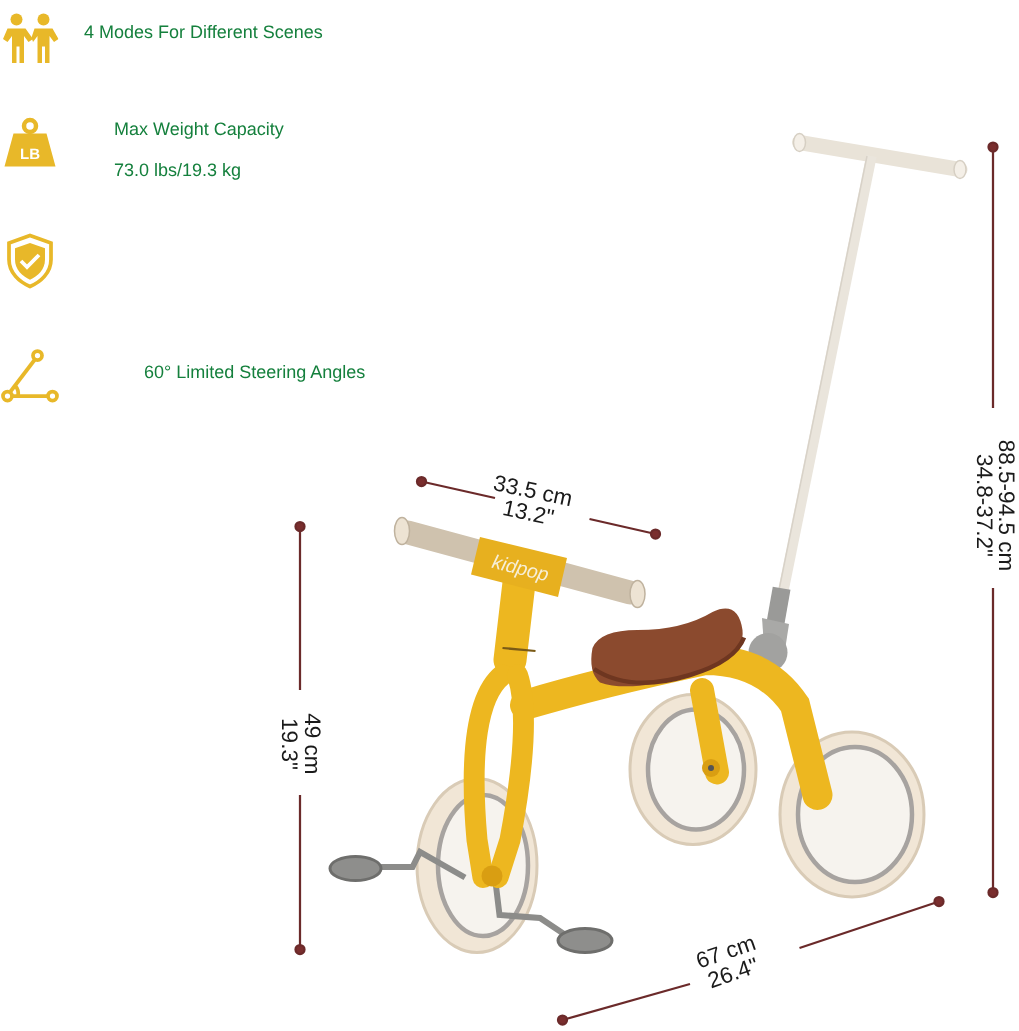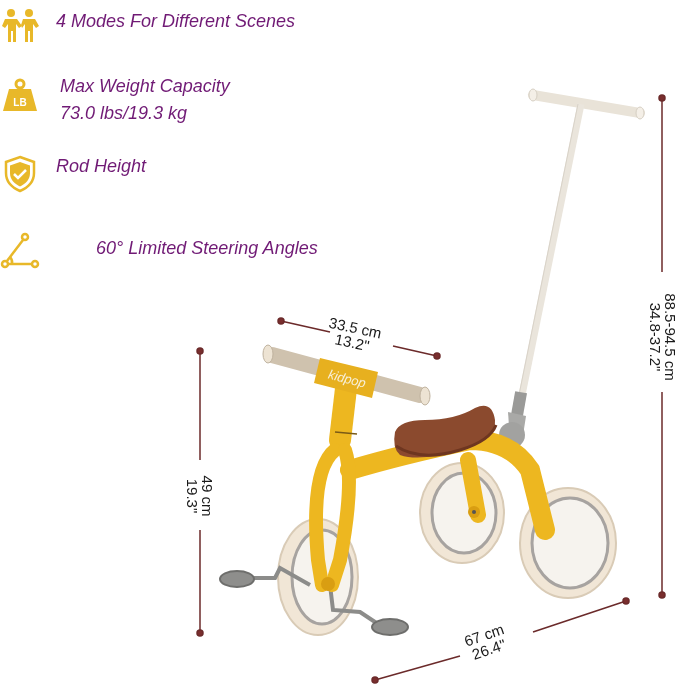--- a/index.html
+++ b/index.html
@@ -1,20 +1,20 @@
 <!DOCTYPE html>
 <html><head>
 <meta charset="utf-8">
 <style>
   html, body { margin:0; padding:0; background:#ffffff; }
   body { width:679px; height:687px; position:relative; overflow:hidden;
          font-family:"Liberation Sans", "DejaVu Sans", sans-serif; color:#1a1a1a; }
   .feature { position:absolute; left:0; display:flex; align-items:flex-start; }
   .feature .icon { width:40px; height:40px; display:flex; align-items:flex-end; justify-content:center; }
-  .feature .text { font-size:18px; line-height:27px; color:#701a75;font-style:italic; }
+  .feature .text { font-size:12px; line-height:27px; color:#15803d; }
   .dim-label { position:absolute; font-size:15px; line-height:15px; color:#1a1a1a; text-align:center; white-space:nowrap; }
   svg.scene { position:absolute; left:0; top:0; }
 </style>
 </head>
 <body>
 
 <div class="feature" style="top:4px;">
   <div class="icon">
     <svg width="38" height="36" viewBox="0 0 38 36">
       <g fill="#E8B829">
@@ -31,36 +31,35 @@
 </div>
 
 <div class="feature" style="top:73px;">
   <div class="icon">
     <svg width="38" height="36" viewBox="0 0 38 36">
       <circle cx="19" cy="7" r="4" fill="none" stroke="#E8B829" stroke-width="3"></circle>
       <path d="M8 12 h22 l6 22 h-34z" fill="#E8B829"></path>
       <text x="19" y="29" font-family="Liberation Sans, sans-serif" font-size="10" font-weight="bold" fill="#ffffff" text-anchor="middle">LB</text>
     </svg>
   </div>
-  <div class="text" style="margin-left:20px; margin-top:0px;">
+  <div class="text" style="margin-left:36px; margin-top:0px;">
     <div>Max Weight Capacity</div>
     <div>73.0 lbs/19.3 kg</div>
   </div>
 </div>
 
 <div class="feature" style="top:153px;">
   <div class="icon">
     <svg width="34" height="38" viewBox="0 0 34 38">
       <path d="M17 2 L31 7 V18 C31 27 24 33 17 36 C10 33 3 27 3 18 V7Z" fill="none" stroke="#E8B829" stroke-width="2.5"></path>
       <path d="M17 7 L27 10.5 V18 C27 25 22 29 17 31.5 C12 29 7 25 7 18 V10.5Z" fill="#E8B829"></path>
       <path d="M11 19 l4 4 l8 -8" fill="none" stroke="#ffffff" stroke-width="2.5"></path>
     </svg>
   </div>
   <div class="text" style="margin-left:16px; margin-top:0px;">
-    <div>Rod Height</div>
   </div>
 </div>
 
 <div class="feature" style="top:230px;gap:40px;">
   <div class="icon">
     <svg width="40" height="38" viewBox="0 0 40 38">
       <g fill="none" stroke="#E8B829" stroke-width="2.5">
         <circle cx="25" cy="5" r="3"></circle>
         <circle cx="5" cy="32" r="3"></circle>
         <circle cx="35" cy="32" r="3"></circle>

